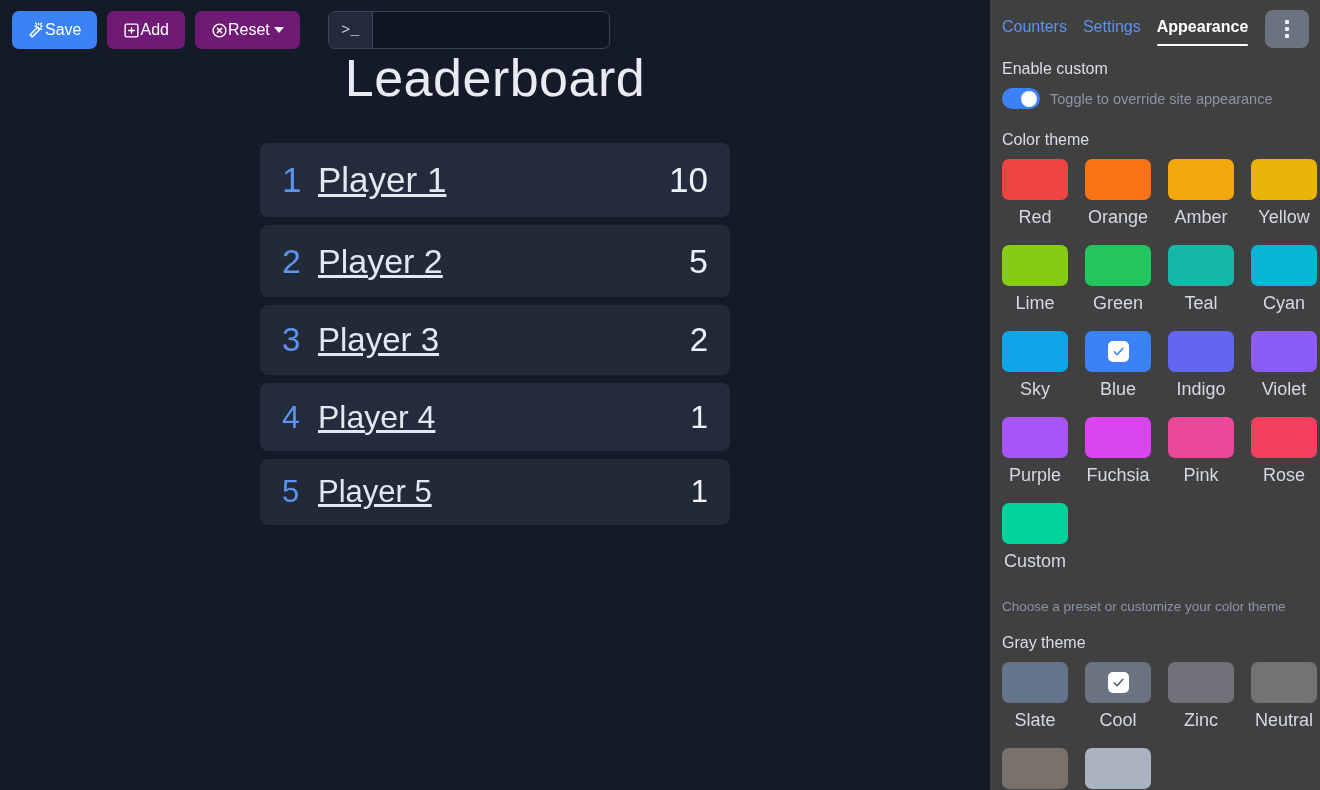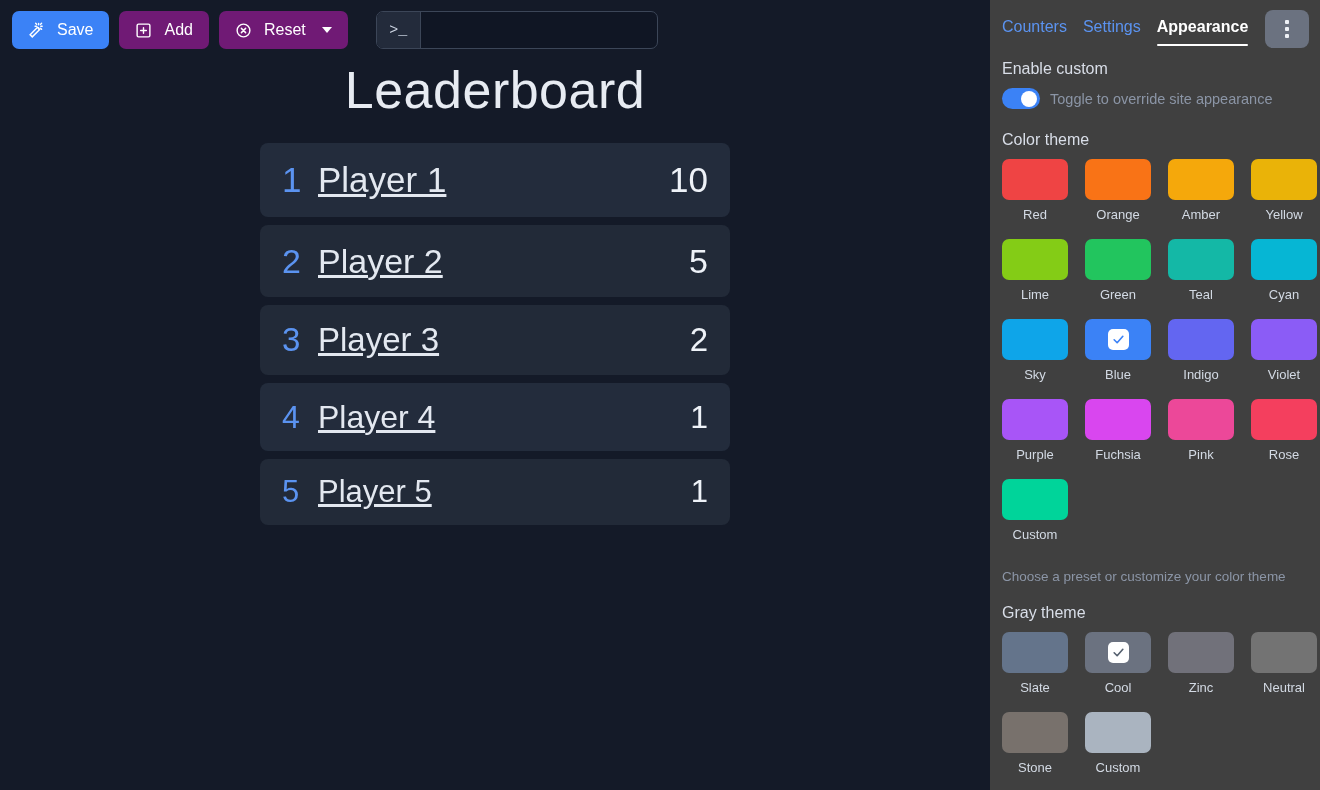--- a/index.html
+++ b/index.html
@@ -12,21 +12,21 @@
   #app { position: relative; width: 1320px; height: 790px; display: flex; }
 
   
   .main { width: 990px; height: 790px; position: relative; }
 
   .toolbar {
     position: absolute; top: 0; left: 0; width: 990px; height: 60px;
     display: flex; align-items: center; gap: 10px; padding-left: 12px;
   }
   .btn {
-    display: inline-flex; align-items: center; gap: 12px;
+    display: inline-flex; align-items: center; gap: 0;
     height: 38px; padding: 0 16px; border: none; border-radius: 7px;
     font-size: 16px; color: #ffffff; cursor: pointer; white-space: nowrap;
     font-family: "Liberation Sans", sans-serif;
   }
   .btn-primary { background: #3b82f6; }
   .btn-muted { background: #701a75; }
   .btn .ico { display: inline-flex; align-items: center; }
   .caret {
     width: 0; height: 0; margin-left: 4px;
     border-left: 5px solid transparent; border-right: 5px solid transparent;
@@ -58,21 +58,21 @@
   }
   .switch.on { background: #3b82f6; }
   .switch::after {
     content: ""; position: absolute; top: 2.5px; left: 3px;
     width: 14px; height: 14px; border-radius: 50%; background: #8d97aa;
   }
   .switch.on::after { left: 19px; background: #ffffff; }
   .switch-label { font-size: 14.5px; color: #aab3c2; }
 
   .board-title {
-    position: absolute; top: 60px; left: 0; width: 990px; text-align: center;
+    position: absolute; top: 48px; left: 0; width: 990px; text-align: center;
     font-size: 52px; font-weight: 300; color: #e7ebf2; letter-spacing: .5px;
   }
 
   .board { position: absolute; top: 143px; left: 260px; width: 470px; }
   .row {
     display: flex; align-items: center; border-radius: 8px;
     margin-bottom: 8px; padding: 0 22px;
   }
   .row.r1 { background: #232c3c; height: 74px; }
   .row.r2 { background: #222a38; height: 72px; }
@@ -129,21 +129,21 @@
   }
   .sw-cell { display: flex; flex-direction: column; align-items: center; cursor: pointer; }
   .sw {
     width: 66px; height: 41px; border-radius: 7px; position: relative;
     display: flex; align-items: center; justify-content: center;
   }
   .sw-check {
     width: 21px; height: 21px; border-radius: 5px; background: #ffffff;
     display: flex; align-items: center; justify-content: center;
   }
-  .sw-label { font-size: 13px; color: #d3dae4; margin: 7px 0 13px 0; }
+  .sw-label { font-size: 18px; color: #d3dae4; margin: 7px 0 13px 0; }
   .hint { font-size: 13.5px; color: #8b95a6; margin: 14px 0 20px 0; }
   .gray-grid { display: grid; grid-template-columns: repeat(4, 1fr); column-gap: 17px; row-gap: 4px; }
 </style>
 </head>
 <body>
 
 <div id="app">
 
   <div class="main">
 

